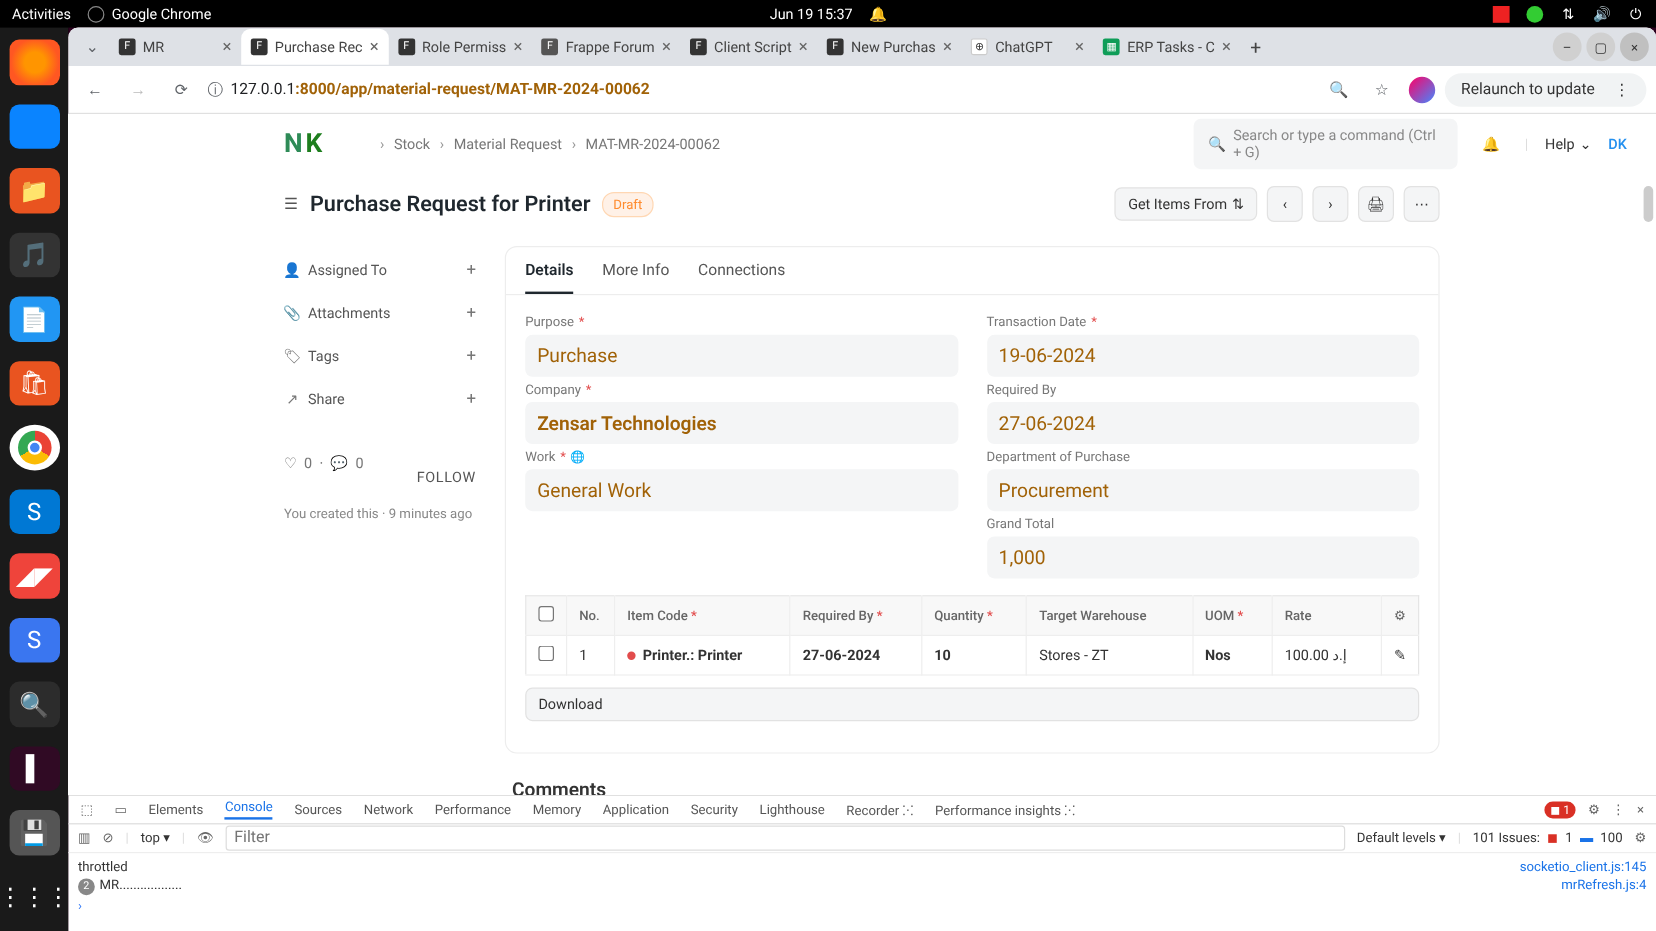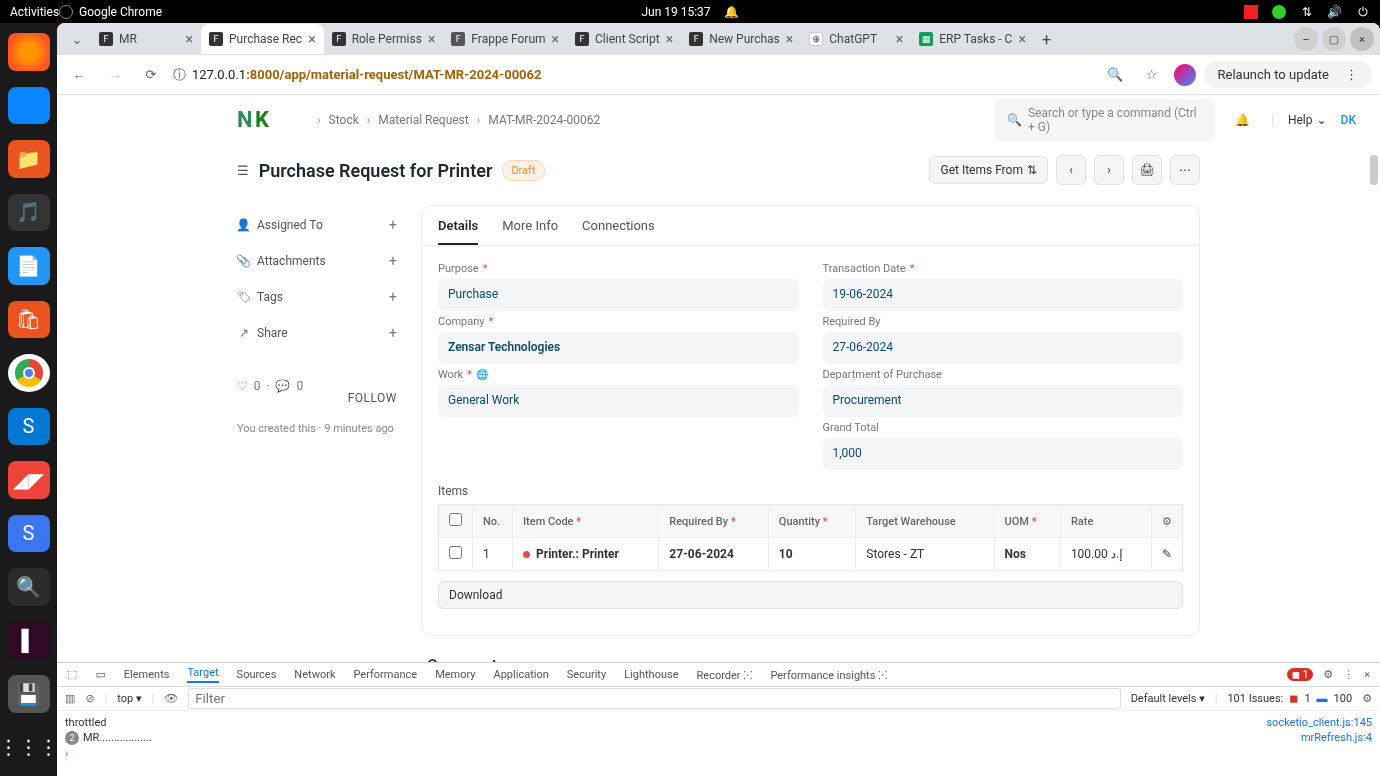--- a/index.html
+++ b/index.html
@@ -1,18 +1,18 @@
 <!DOCTYPE html>
 <html><head>
 <meta charset="utf-8">
 <style>
 * { box-sizing: border-box; margin: 0; padding: 0; font-family: -apple-system, BlinkMacSystemFont, "Segoe UI", Roboto, sans-serif; }
 body { width: 1380px; height: 776px; background: #000; overflow: hidden; font-size: 13px; color: #333; }
 .topbar { height: 23px; background: #000; color: #fff; display: flex; align-items: center; padding: 0 10px; font-size: 12px; }
-.topbar-left { display: flex; }
+.topbar-left { display: flex; gap: 14px; }
 .topbar-center { position: absolute; left: 50%; transform: translateX(-50%); display: flex; gap: 14px; align-items: center; }
 .topbar-right { margin-left: auto; display: flex; gap: 14px; align-items: center; }
 .tray-icon { width: 14px; height: 14px; display: inline-flex; align-items: center; justify-content: center; }
 .tray-red { background: #e22; }
 .tray-green { background: #3c3; border-radius: 50%; }
 .dock { position: absolute; left: 0; top: 23px; width: 57px; height: 753px; background: #1a1a1a; display: flex; flex-direction: column; align-items: center; padding-top: 10px; gap: 16px; }
 .dock-icon { width: 42px; height: 42px; border-radius: 8px; display: flex; align-items: center; justify-content: center; color: #fff; font-size: 20px; }
 .firefox { background: radial-gradient(circle, #ff9500 30%, #ff5722 70%); }
 .thunderbird { background: #0a84ff; }
 .files { background: #e95420; }
@@ -76,21 +76,21 @@
 .follow { margin-left: auto; font-size: 12px; letter-spacing: .5px; color: #555; margin-top: 24px; }
 .meta { font-size: 11px; color: #888; padding: 8px 0; line-height:1.5;}
 .form { flex: 1; border: 1px solid #ededed; border-radius: 10px; margin-top: 10px; }
 .tabs { display: flex; gap: 24px; padding: 12px 16px 0 16px; border-bottom: 1px solid #ededed; font-size: 13px; }
 .tabitem { padding-bottom: 10px; color: #555; }
 .tabitem.active { color: #1f272e; font-weight: 600; border-bottom: 2px solid #1f272e; }
 .form-body { padding: 16px; display: grid; grid-template-columns: 1fr 1fr; gap: 4px 24px; }
 .field { }
 .field-label { font-size: 11px; color: #777; margin-bottom: 4px; display:flex; align-items:center; gap:4px;}
 .req { color: #e24c4c; }
-.field-control { background: #f4f5f6; border-radius: 6px; padding: 8px 10px; font-size: 12px; color: #0c4a6e; min-height:32px;}
+.field-control { background: #f4f5f6; border-radius: 6px; padding: 8px 10px; font-size: 16px; color: #a16207; min-height:32px;}
 .field-control.bold { font-weight: 600; }
 .globe { font-size:10px;}
 .items-section { grid-column: 1 / -1; padding-top: 10px; }
 .items-label { font-size: 12px; color: #555; margin-bottom: 6px; }
 .table { width: 100%; border: 1px solid #e5e5e5; border-radius: 6px; font-size: 12px; border-collapse: collapse;}
 .table th, .table td { border-bottom: 1px solid #eee; border-right:1px solid #eee; padding: 8px 10px; text-align: left; }
 .table th { background: #f8f8f8; color: #666; font-weight: 500; font-size:11px;}
 .table th:last-child, .table td:last-child { border-right:none;}
 .table .right { text-align: left; }
 .red-dot { width:7px; height:7px; background:#e24c4c; border-radius:50%; display:inline-block; margin-right:6px;}
@@ -367,21 +367,20 @@
             </div>
             <div class="field"></div>
             <div class="field">
               <div class="field-label">
                   <span>Grand Total</span>
                 </div>
               <div class="field-control">1,000</div>
             </div>
 
             <div class="items-section">
-              <div class="items-label">Items</div>
               <table class="table">
                 <thead>
                     <tr>
                   <th style="width:30px"><input type="checkbox" style=""></th>
                   <th style="width:40px" class="right">No.</th>
                   <th><span>Item Code</span> <span class="req">*</span></th>
                   <th><span>Required By</span> <span class="req">*</span></th>
                   <th class="right"><span>Quantity</span> <span class="req">*</span></th>
                   <th>Target Warehouse</th>
                   <th><span>UOM</span> <span class="req">*</span></th>
@@ -416,21 +415,21 @@
 
       </div>
     </div>
   </div>
 
   <div class="devtools">
     <div class="dt-tabs">
       <span class="dt-icon">⬚</span>
       <span class="dt-icon">▭</span>
       <span class="dt-tab">Elements</span>
-      <span class="dt-tab active">Target</span>
+      <span class="dt-tab active">Console</span>
       <span class="dt-tab">Sources</span>
       <span class="dt-tab">Network</span>
       <span class="dt-tab">Performance</span>
       <span class="dt-tab">Memory</span>
       <span class="dt-tab">Application</span>
       <span class="dt-tab">Security</span>
       <span class="dt-tab">Lighthouse</span>
       <span class="dt-tab"><span>Recorder</span> ⁙</span>
       <span class="dt-tab"><span>Performance insights</span> ⁙</span>
       <div class="dt-right">

